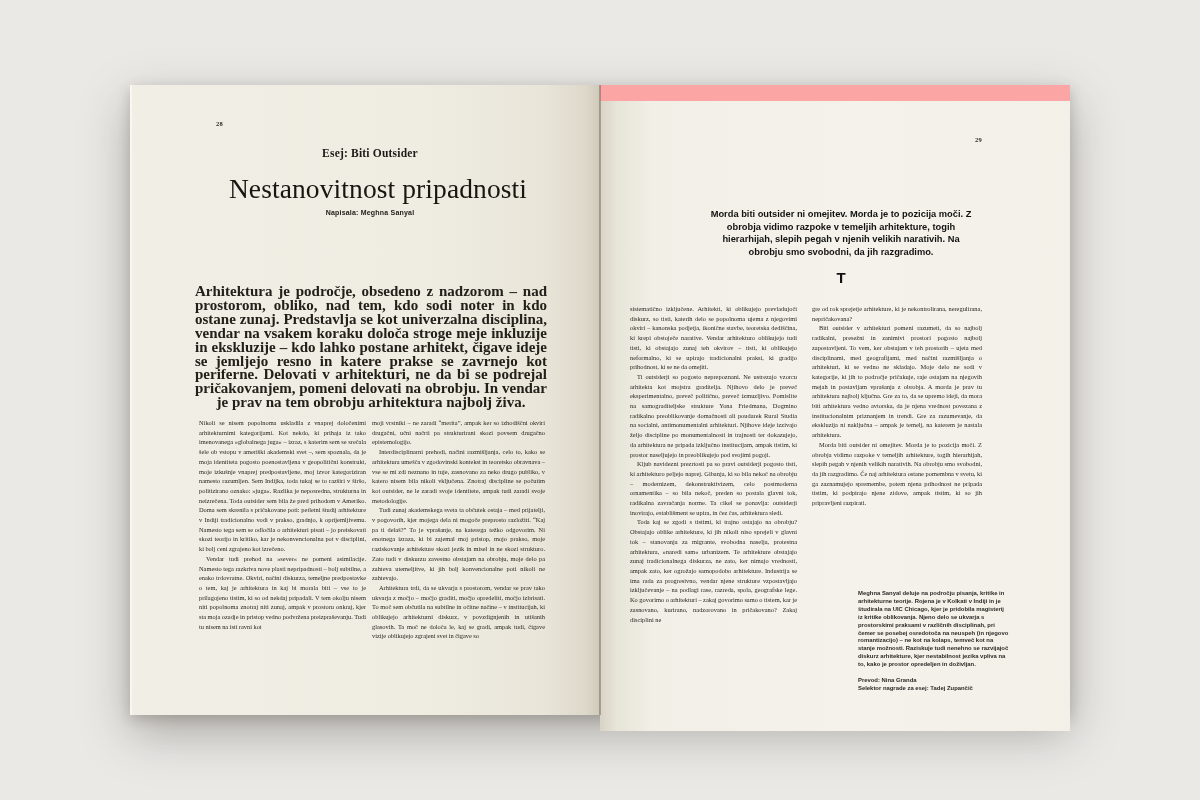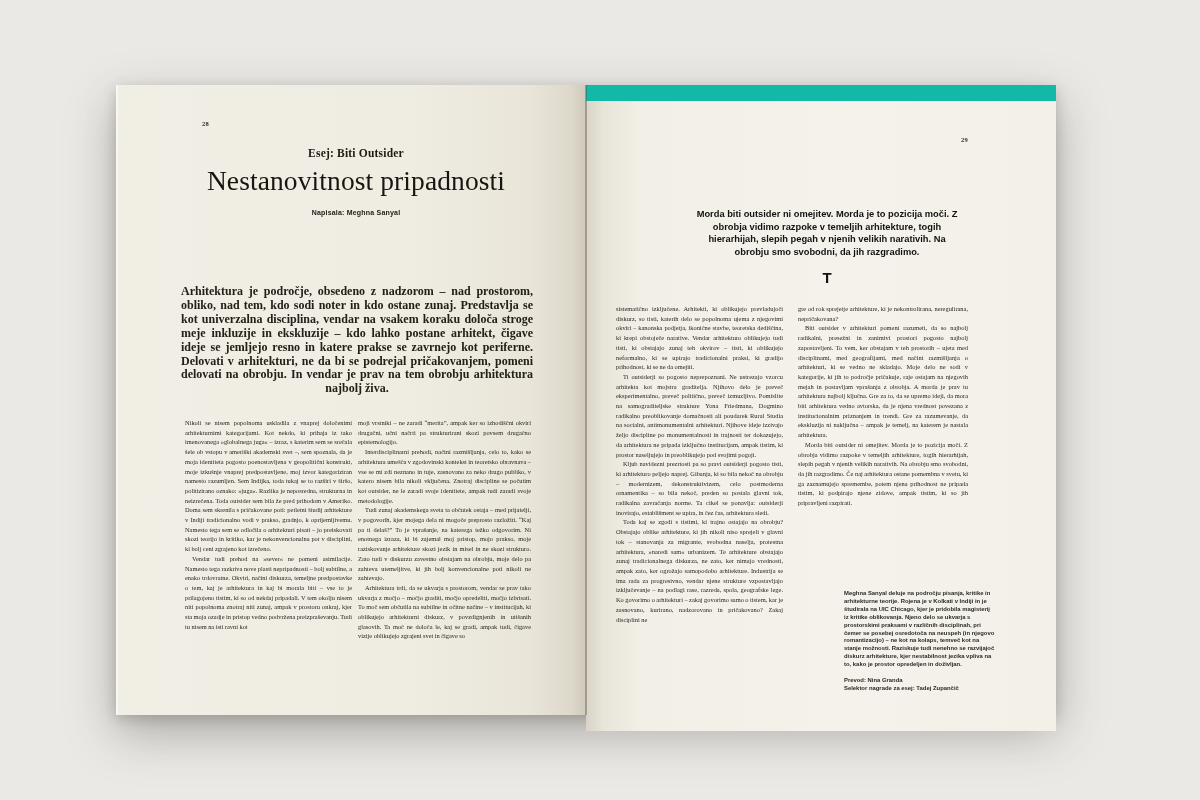--- a/index.html
+++ b/index.html
@@ -4,23 +4,23 @@
 <style>
   html,body{margin:0;padding:0;}
   body{
     width:1200px;height:800px;
     background:#eae9e6;
     font-family:"Liberation Serif","DejaVu Serif",serif;
     overflow:hidden;
   }
   .stage{position:relative;width:1200px;height:800px;}
   .spread{
-    position:absolute;left:116px;top:85px;width:940px;height:630px;
+    position:absolute;left:130px;top:85px;width:940px;height:630px;
     box-shadow:0 18px 45px rgba(60,55,45,.35),0 4px 12px rgba(60,55,45,.22);
-    background:#14b8a6;
+    background:#fca5a5;
   }
   .page{position:absolute;top:0;width:470px;height:630px;}
   .page-left{
     left:0;
     background:linear-gradient(to right,#f1eee5 0%,#efece2 62%,#e9e5d9 88%,#ddd8ca 97%,#cfc9ba 100%);
     box-shadow:inset 2px 0 0 rgba(255,255,255,.5);
   }
   .page-right{
     left:470px;
     background:linear-gradient(to right,#d8d3c5 0%,#e7e4d8 3.5%,#f1efe6 11%,#f4f2ea 55%,#f2f0e7 100%);
@@ -36,32 +36,32 @@
     font-size:6.5px;font-weight:bold;color:#2c2a25;letter-spacing:.2px;
   }
   .pn-left{left:86px;}
   .pn-right{left:375px;}
   .kicker{
     position:absolute;left:66px;top:62px;width:348px;
     text-align:center;font-size:11.5px;font-weight:bold;color:#1d1b17;
     letter-spacing:.2px;
   }
   .title{
-    position:absolute;left:16px;top:80px;width:448px;margin:0;
+    position:absolute;left:16px;top:80px;width:448px;margin:8px;
     text-align:center;font-size:27.5px;font-weight:500;color:#181611;
     letter-spacing:.1px;font-family:"Liberation Serif","DejaVu Serif",serif;
   }
   .byline{
     position:absolute;left:66px;top:124px;width:348px;
     text-align:center;font-size:7px;font-weight:bold;color:#23211c;
     font-family:"Liberation Sans","DejaVu Sans",sans-serif;letter-spacing:.2px;
   }
   .intro{
     position:absolute;left:65px;top:200px;width:352px;
-    font-size:12px;font-weight:bold;line-height:13.9px;color:#23201a;
+    font-size:15px;font-weight:bold;line-height:13.9px;color:#23201a;
     text-align:justify;text-align-last:center;
   }
   .col{
     position:absolute;overflow:hidden;
     font-size:6.4px;line-height:9.7px;color:#2a2722;
     text-align:justify;word-spacing:-.15px;
   }
   .col p{margin:0;}
   .col p + p{text-indent:7px;}
   .c28-1{left:69px;top:333px;width:167px;height:276px;}

